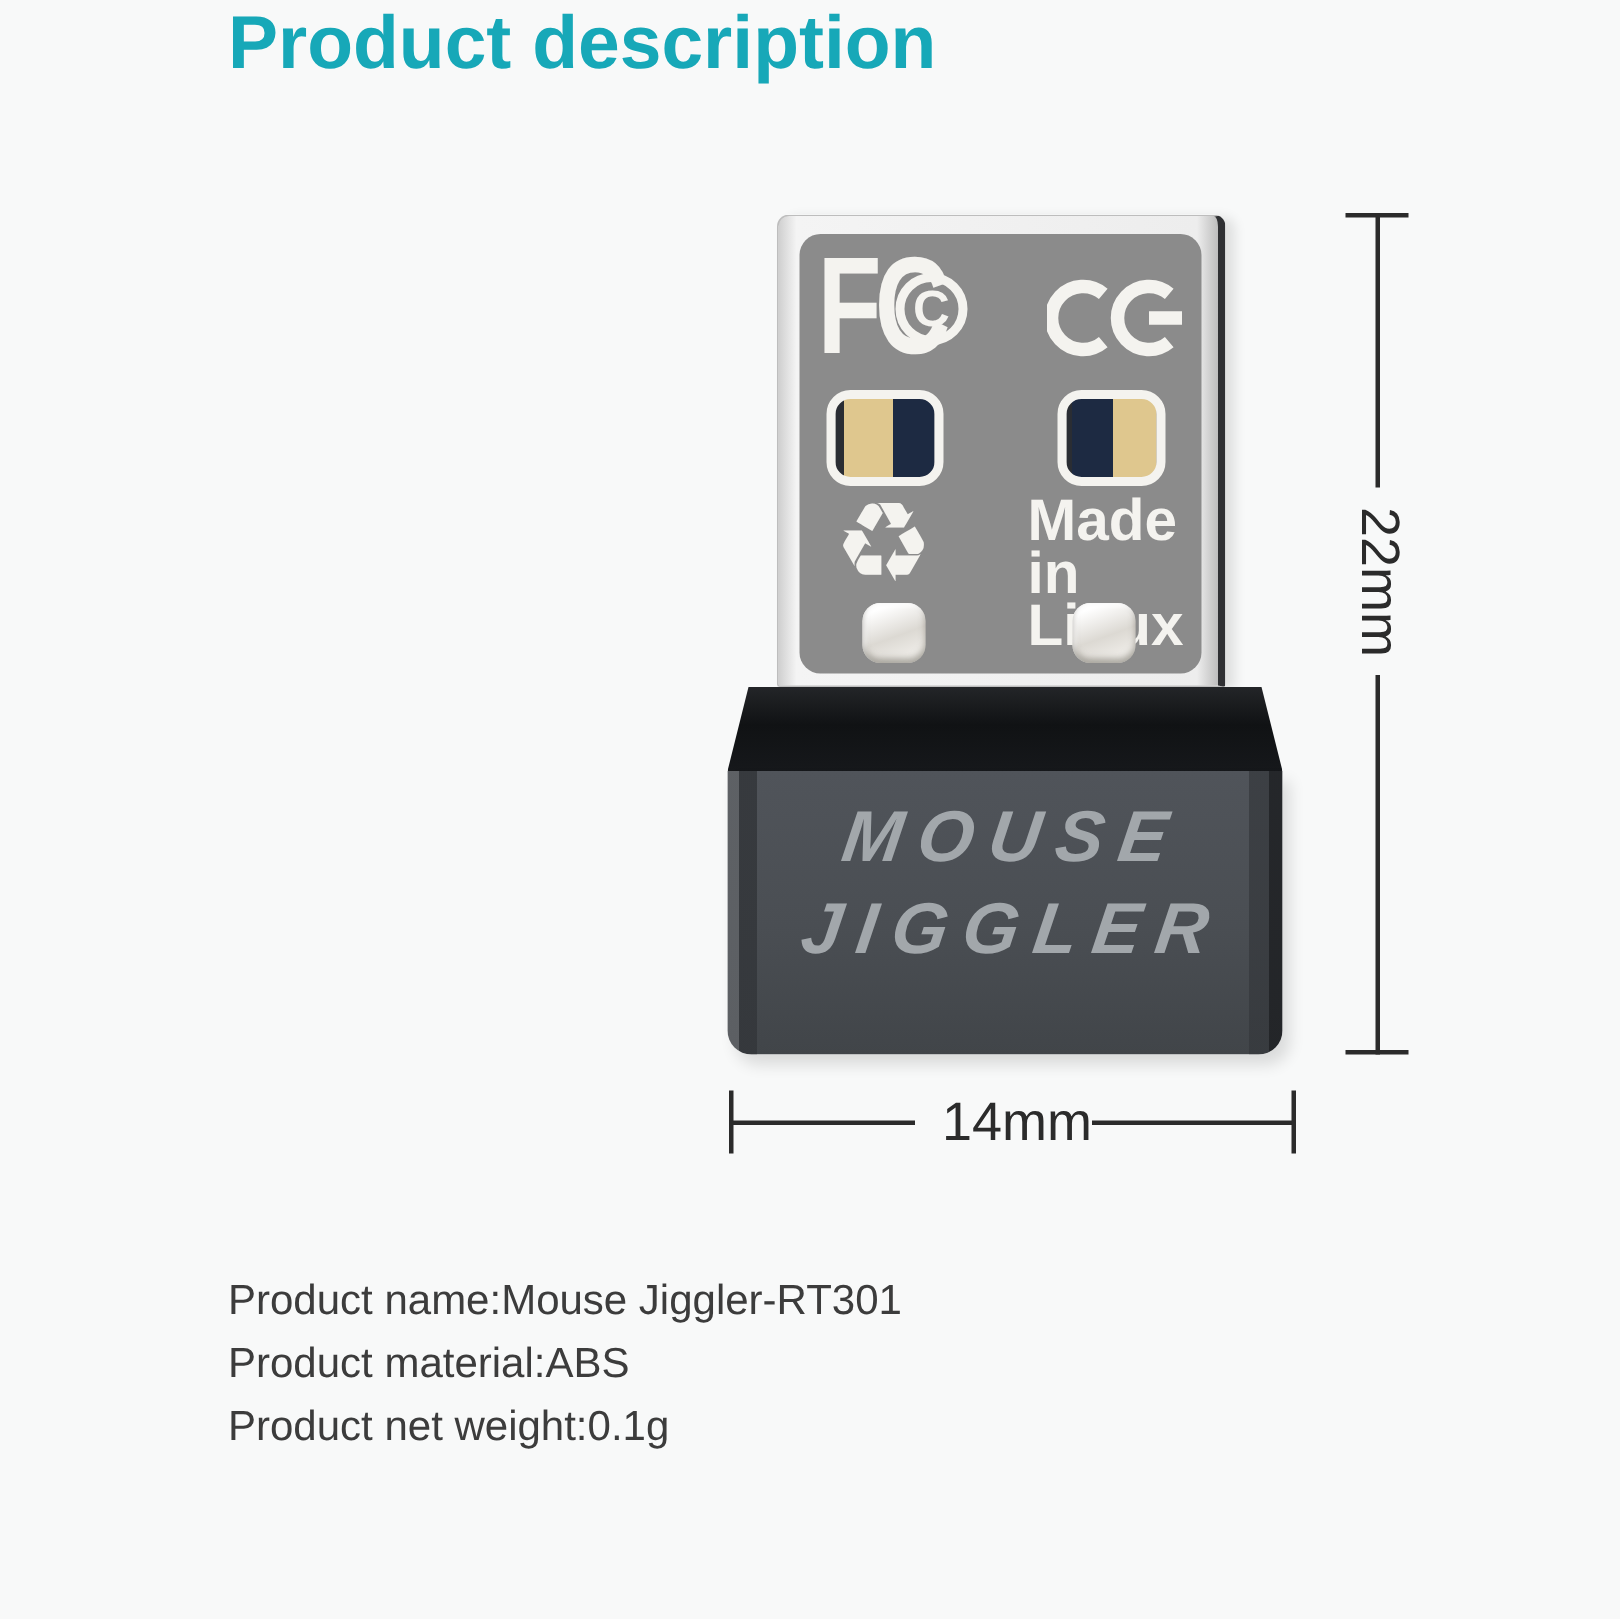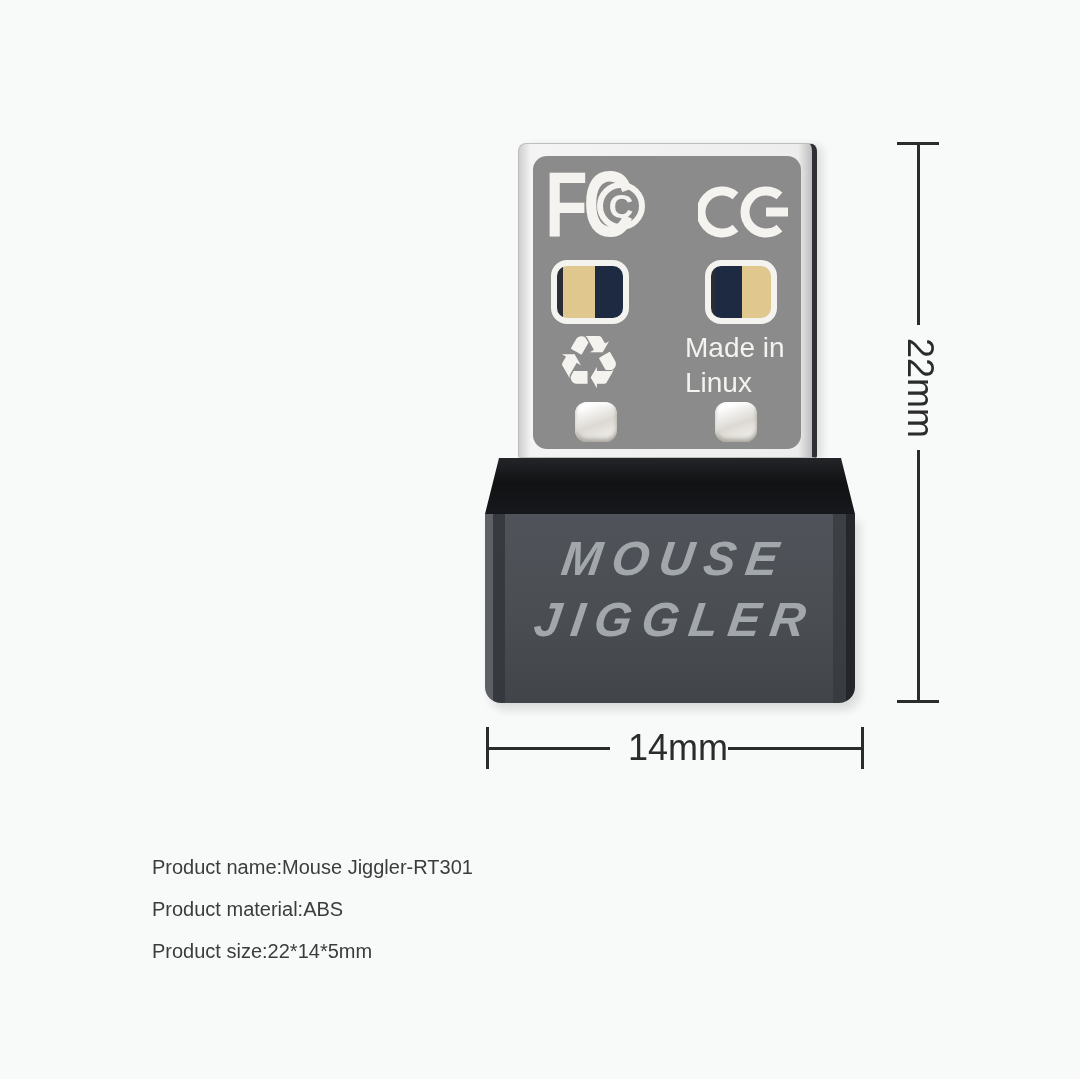--- a/index.html
+++ b/index.html
@@ -78,21 +78,21 @@
   .recycle{
     position:absolute;left:18px;top:168px;width:76px;
     font-family:"DejaVu Sans",sans-serif;
     font-size:74px;line-height:76px;text-align:center;
     color:var(--white-print,#f2f1ed);
   }
 
   
   .madein{
     position:absolute;left:152px;top:174px;
-    font-size:28px;font-weight:normal;line-height:35px;
+    font-size:39px;font-weight:bold;line-height:35px;
     color:var(--white-print,#f4f3ef);
   }
 
   
   .hole{
     position:absolute;top:246px;width:42px;height:40px;border-radius:12px;
     background:linear-gradient(160deg,#ffffff 15%,#dcd9d3 55%,#f2f0ec 90%);
     box-shadow:inset 0 -3px 4px rgba(110,105,95,.55),inset 2px 2px 3px rgba(255,255,255,.95);
   }
   .hole-left{left:42px;}
@@ -138,29 +138,30 @@
   .h-cap-right{left:861px;top:727px;width:3px;height:42px;}
   .dim-h-label{
     position:absolute;left:610px;top:728px;width:118px;height:40px;
     line-height:40px;text-align:right;
     font-size:36px;color:var(--line,#2b2b2b);
   }
 
   
   .specs{position:absolute;left:152px;top:846px;}
   .specs p{
-    margin:0;font-size:20px;line-height:42px;
+    margin:0;font-size:28px;line-height:42px;
     color:var(--text,#3c3c3c);
   }
 </style>
 </head>
 <body>
 
 <div class="canvas">
 
+  <h1 class="title">Product description</h1>
 
   <div class="usb-shell">
     <div class="usb-panel">
 
       <div class="fcc">
         <span class="fcc-letters">FC</span>
         <span class="fcc-ring">
           <span class="fcc-ring-c">C</span>
         </span>
       </div>
@@ -209,16 +210,16 @@
     <div class="dim h-cap-left"></div>
     <div class="dim h-seg-1"></div>
     <div class="dim-h-label">14mm</div>
     <div class="dim h-seg-2"></div>
     <div class="dim h-cap-right"></div>
   </div>
 
   <div class="specs">
     <p>Product name:Mouse Jiggler-RT301</p>
     <p>Product material:ABS</p>
-    <p>Product size:22*14*5mm</p>
+    <p>Product net weight:0.1g</p>
   </div>
 
 </div>
 
 </body></html>

